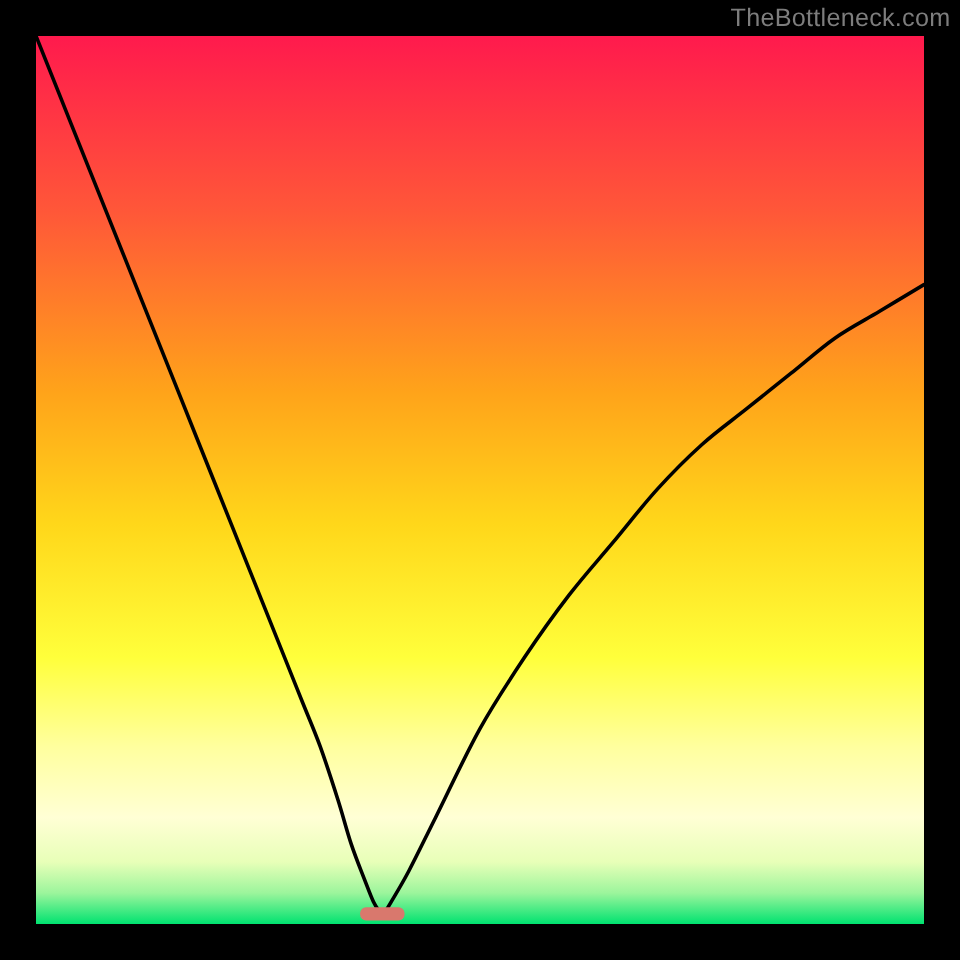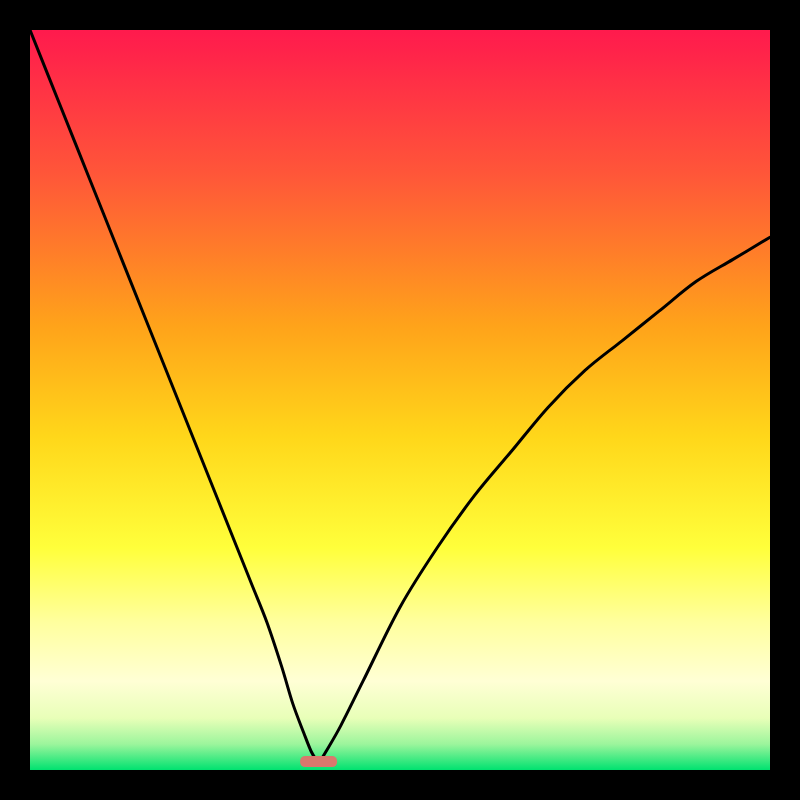--- a/index.html
+++ b/index.html
@@ -34,20 +34,21 @@
     font-weight: 500;
     letter-spacing: 0.2px;
     white-space: nowrap;
   }
   svg { display: block; }
 </style>
 </head>
 <body>
 
 <div class="frame">
+  <div class="watermark">TheBottleneck.com</div>
 
   <div class="plot">
     <svg id="chart-svg" width="740" height="740" viewBox="0 0 740 740" preserveAspectRatio="none">
       <defs>
         <linearGradient id="bg-grad" x1="0" y1="0" x2="0" y2="1">
             <stop offset="0%" stop-color="#ff1a4d"></stop>
             <stop offset="20%" stop-color="#ff5838"></stop>
             <stop offset="40%" stop-color="#ffa31a"></stop>
             <stop offset="55.00000000000001%" stop-color="#ffd71a"></stop>
             <stop offset="70%" stop-color="#ffff3b"></stop>

